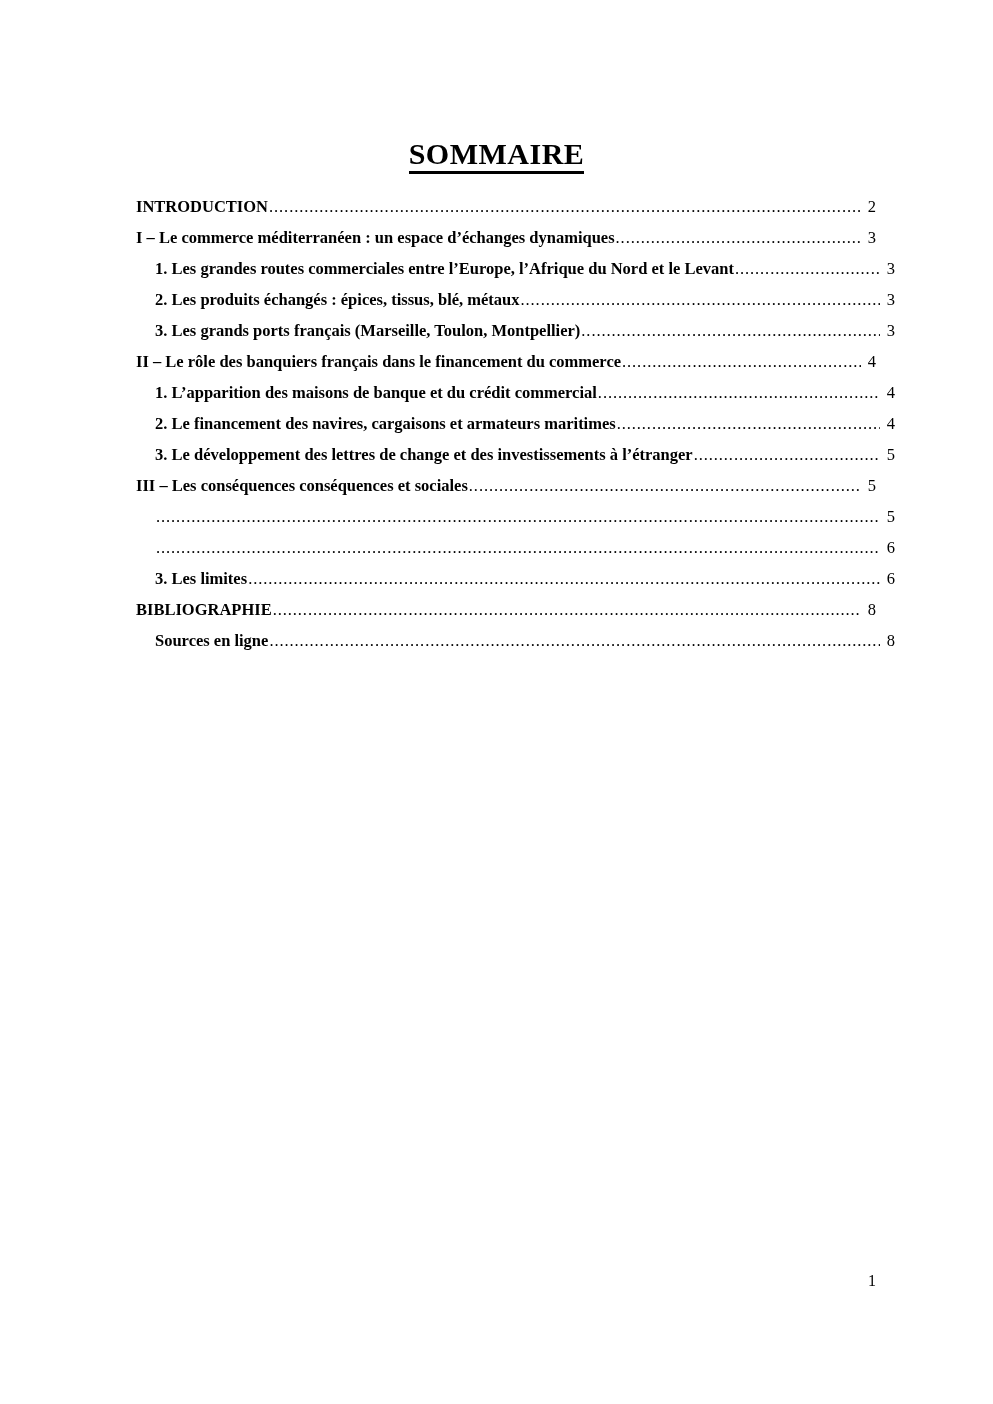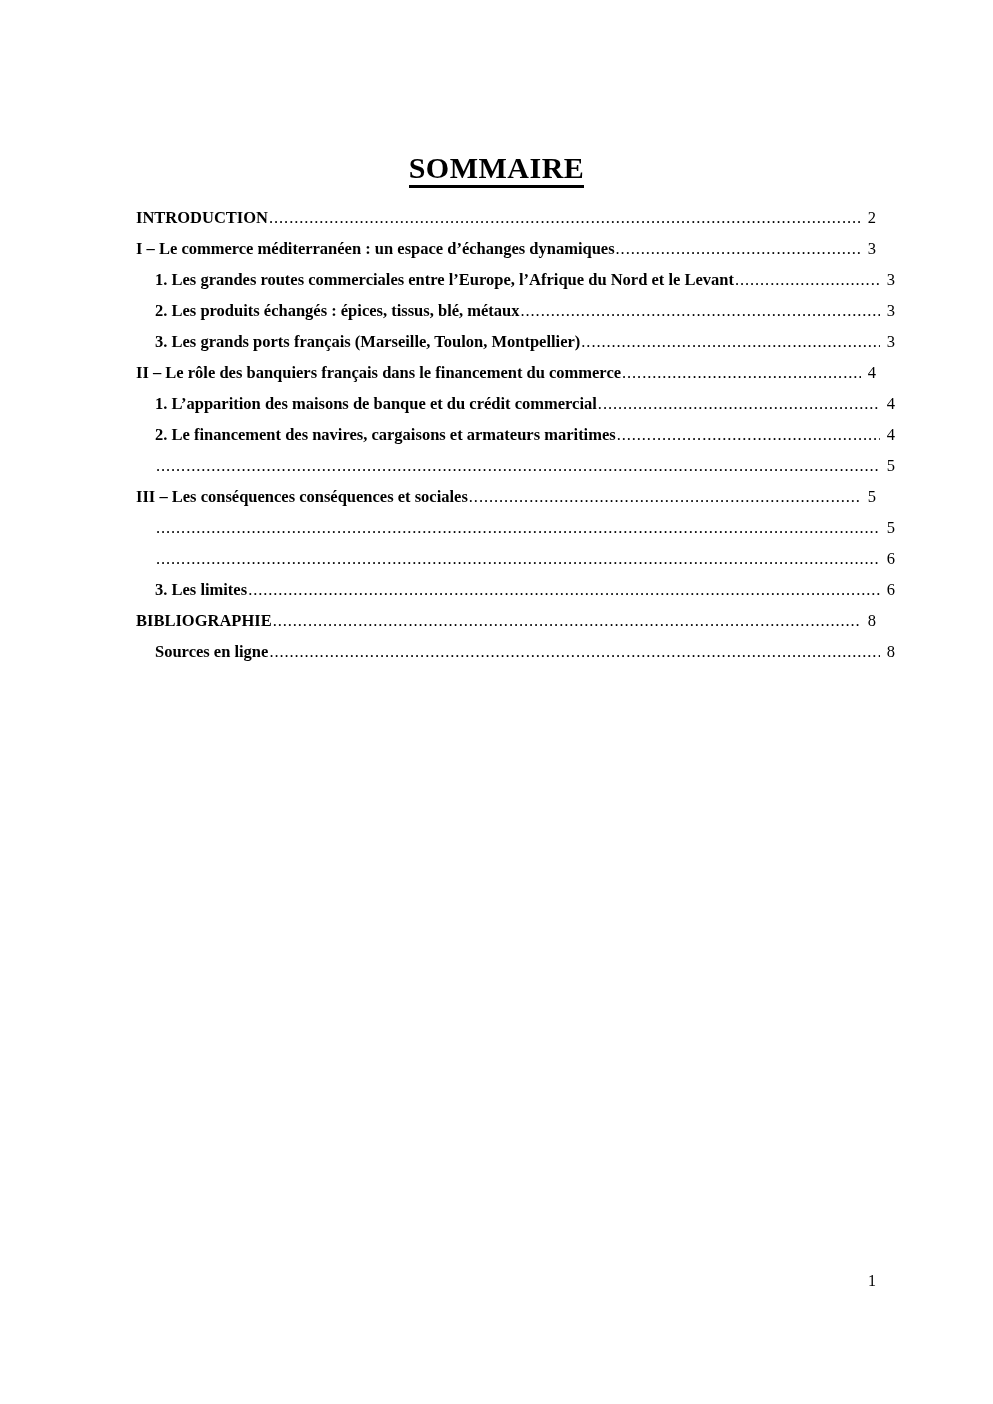--- a/index.html
+++ b/index.html
@@ -13,42 +13,42 @@
     height: 1404px;
     background: #ffffff;
     margin: 0 auto;
     overflow: hidden;
     font-family: "Liberation Serif", "DejaVu Serif", serif;
     color: #000000;
   }
   .doc-title {
     position: absolute;
     left: 0;
-    top: 153px;
+    top: 139px;
     width: 993px;
     text-align: center;
     font-size: 30px;
     font-weight: bold;
     letter-spacing: 0.5px;
     line-height: 1;
   }
   .doc-title span.title-text {
     display: inline-block;
     border-bottom: 3px solid #000;
     padding-bottom: 2px;
   }
   .toc {
     position: absolute;
     left: 136px;
     top: 197px;
     width: 740px;
   }
   .toc-entry {
     display: flex;
-    align-items: flex-end;
+    align-items: flex-start;
     width: 100%;
     height: 31px;
     font-size: 16.5px;
     font-weight: bold;
     white-space: nowrap;
   }
   .toc-entry.level-2 {
     padding-left: 19px;
   }
   .toc-entry .entry-label {
@@ -130,20 +130,21 @@
         <span class="entry-label">1. L’apparition des maisons de banque et du crédit commercial</span>
         <span class="leader"></span>
         <span class="entry-page">4</span>
       </div>
       <div class="toc-entry level-2">
         <span class="entry-label">2. Le financement des navires, cargaisons et armateurs maritimes</span>
         <span class="leader"></span>
         <span class="entry-page">4</span>
       </div>
       <div class="toc-entry level-2">
+        <span class="entry-label">3. Le développement des lettres de change et des investissements à l’étranger</span>
         <span class="leader"></span>
         <span class="entry-page">5</span>
       </div>
       <div class="toc-entry level-1">
         <span class="entry-label">III – Les conséquences conséquences et sociales</span>
         <span class="leader"></span>
         <span class="entry-page">5</span>
       </div>
       <div class="toc-entry level-2">
         <span class="leader"></span>

